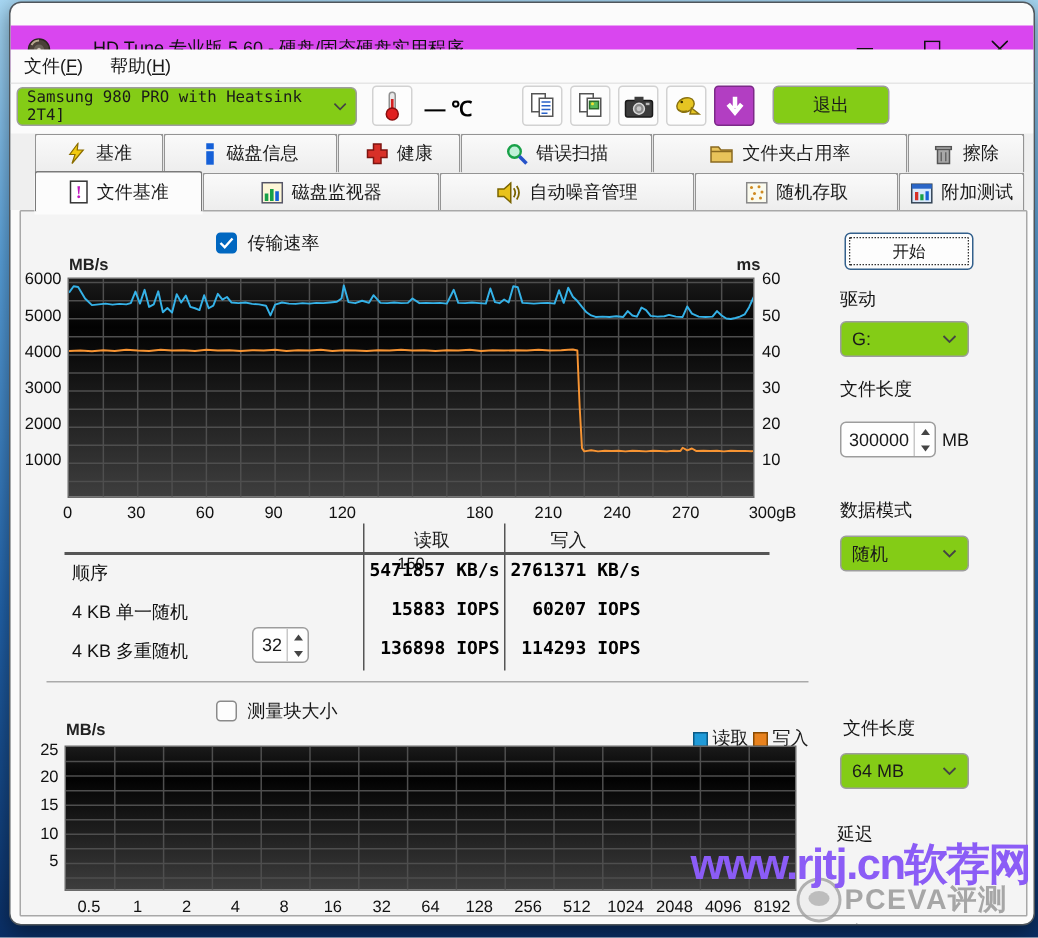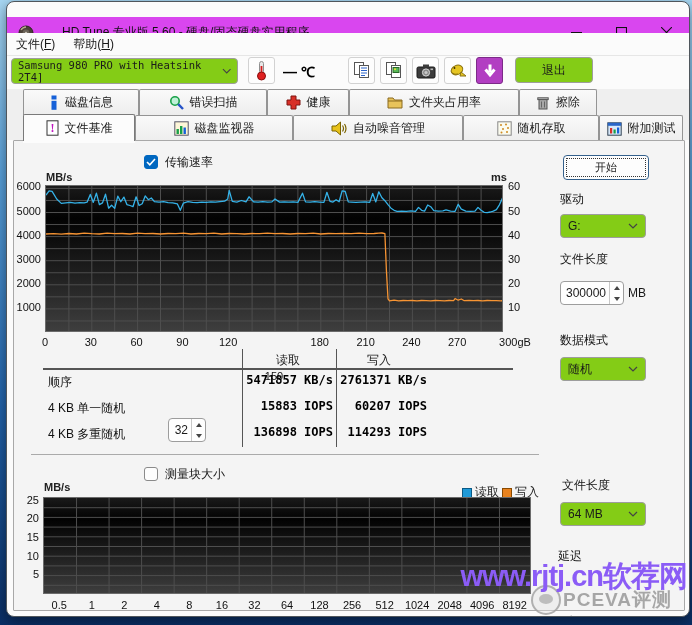--- a/index.html
+++ b/index.html
@@ -165,39 +165,45 @@
         <path d="M8 1.5 V9 M3.5 6.5 L8 12 L12.5 6.5" stroke="#fff" stroke-width="3" fill="none"></path>
       </svg>
     </div>
     <div class="btn exit-btn">
         <span>退出</span>
       </div>
   </div>
 
   <div class="tabstrip">
     <div class="tabrow r1">
+      <div class="tab" style="width:86px">
+        <svg width="14" height="15" viewBox="0 0 14 15">
+            <polygon points="8,0.5 2.5,8 6,8 4,14 11.5,5 7.5,5" fill="#f2ca10" stroke="#8a6d00" stroke-width="0.8"></polygon>
+          </svg>
+        <span>基准</span>
+      </div>
       <div class="tab" style="width:116px">
         <svg width="10" height="15" viewBox="0 0 10 15">
             <rect x="2.5" y="0.5" width="5" height="4" fill="#1560d8"></rect>
             <rect x="2.5" y="5.8" width="5" height="9" fill="#1560d8"></rect>
           </svg>
         <span>磁盘信息</span>
       </div>
+      <div class="tab" style="width:82px">
+        <svg width="15" height="15" viewBox="0 0 15 15">
+            <path d="M5 1 h5 v4 h4 v5 h-4 v4 H5 v-4 H1 V5 h4 z" fill="#d83028" stroke="#7e1410"></path>
+          </svg>
+        <span>健康</span>
+      </div>
       <div class="tab" style="width:128px">
         <svg width="15" height="15" viewBox="0 0 15 15">
             <circle cx="6" cy="6" r="4.2" fill="#bff0d8" stroke="#18a048" stroke-width="1.6"></circle>
             <line x1="9.2" y1="9.2" x2="14" y2="14" stroke="#2552c8" stroke-width="2.4"></line>
           </svg>
         <span>错误扫描</span>
-      </div>
-      <div class="tab" style="width:82px">
-        <svg width="15" height="15" viewBox="0 0 15 15">
-            <path d="M5 1 h5 v4 h4 v5 h-4 v4 H5 v-4 H1 V5 h4 z" fill="#d83028" stroke="#7e1410"></path>
-          </svg>
-        <span>健康</span>
       </div>
       <div class="tab" style="width:170px">
         <svg width="16" height="13" viewBox="0 0 16 13">
             <path d="M1 2 h5 l1.6 2 H15 v8 H1 z" fill="#e8c35a" stroke="#8a6a20"></path>
             <path d="M1 5 h14" stroke="#8a6a20"></path>
           </svg>
         <span>文件夹占用率</span>
       </div>
       <div class="tab" style="width:78px">
         <svg width="14" height="15" viewBox="0 0 14 15">

